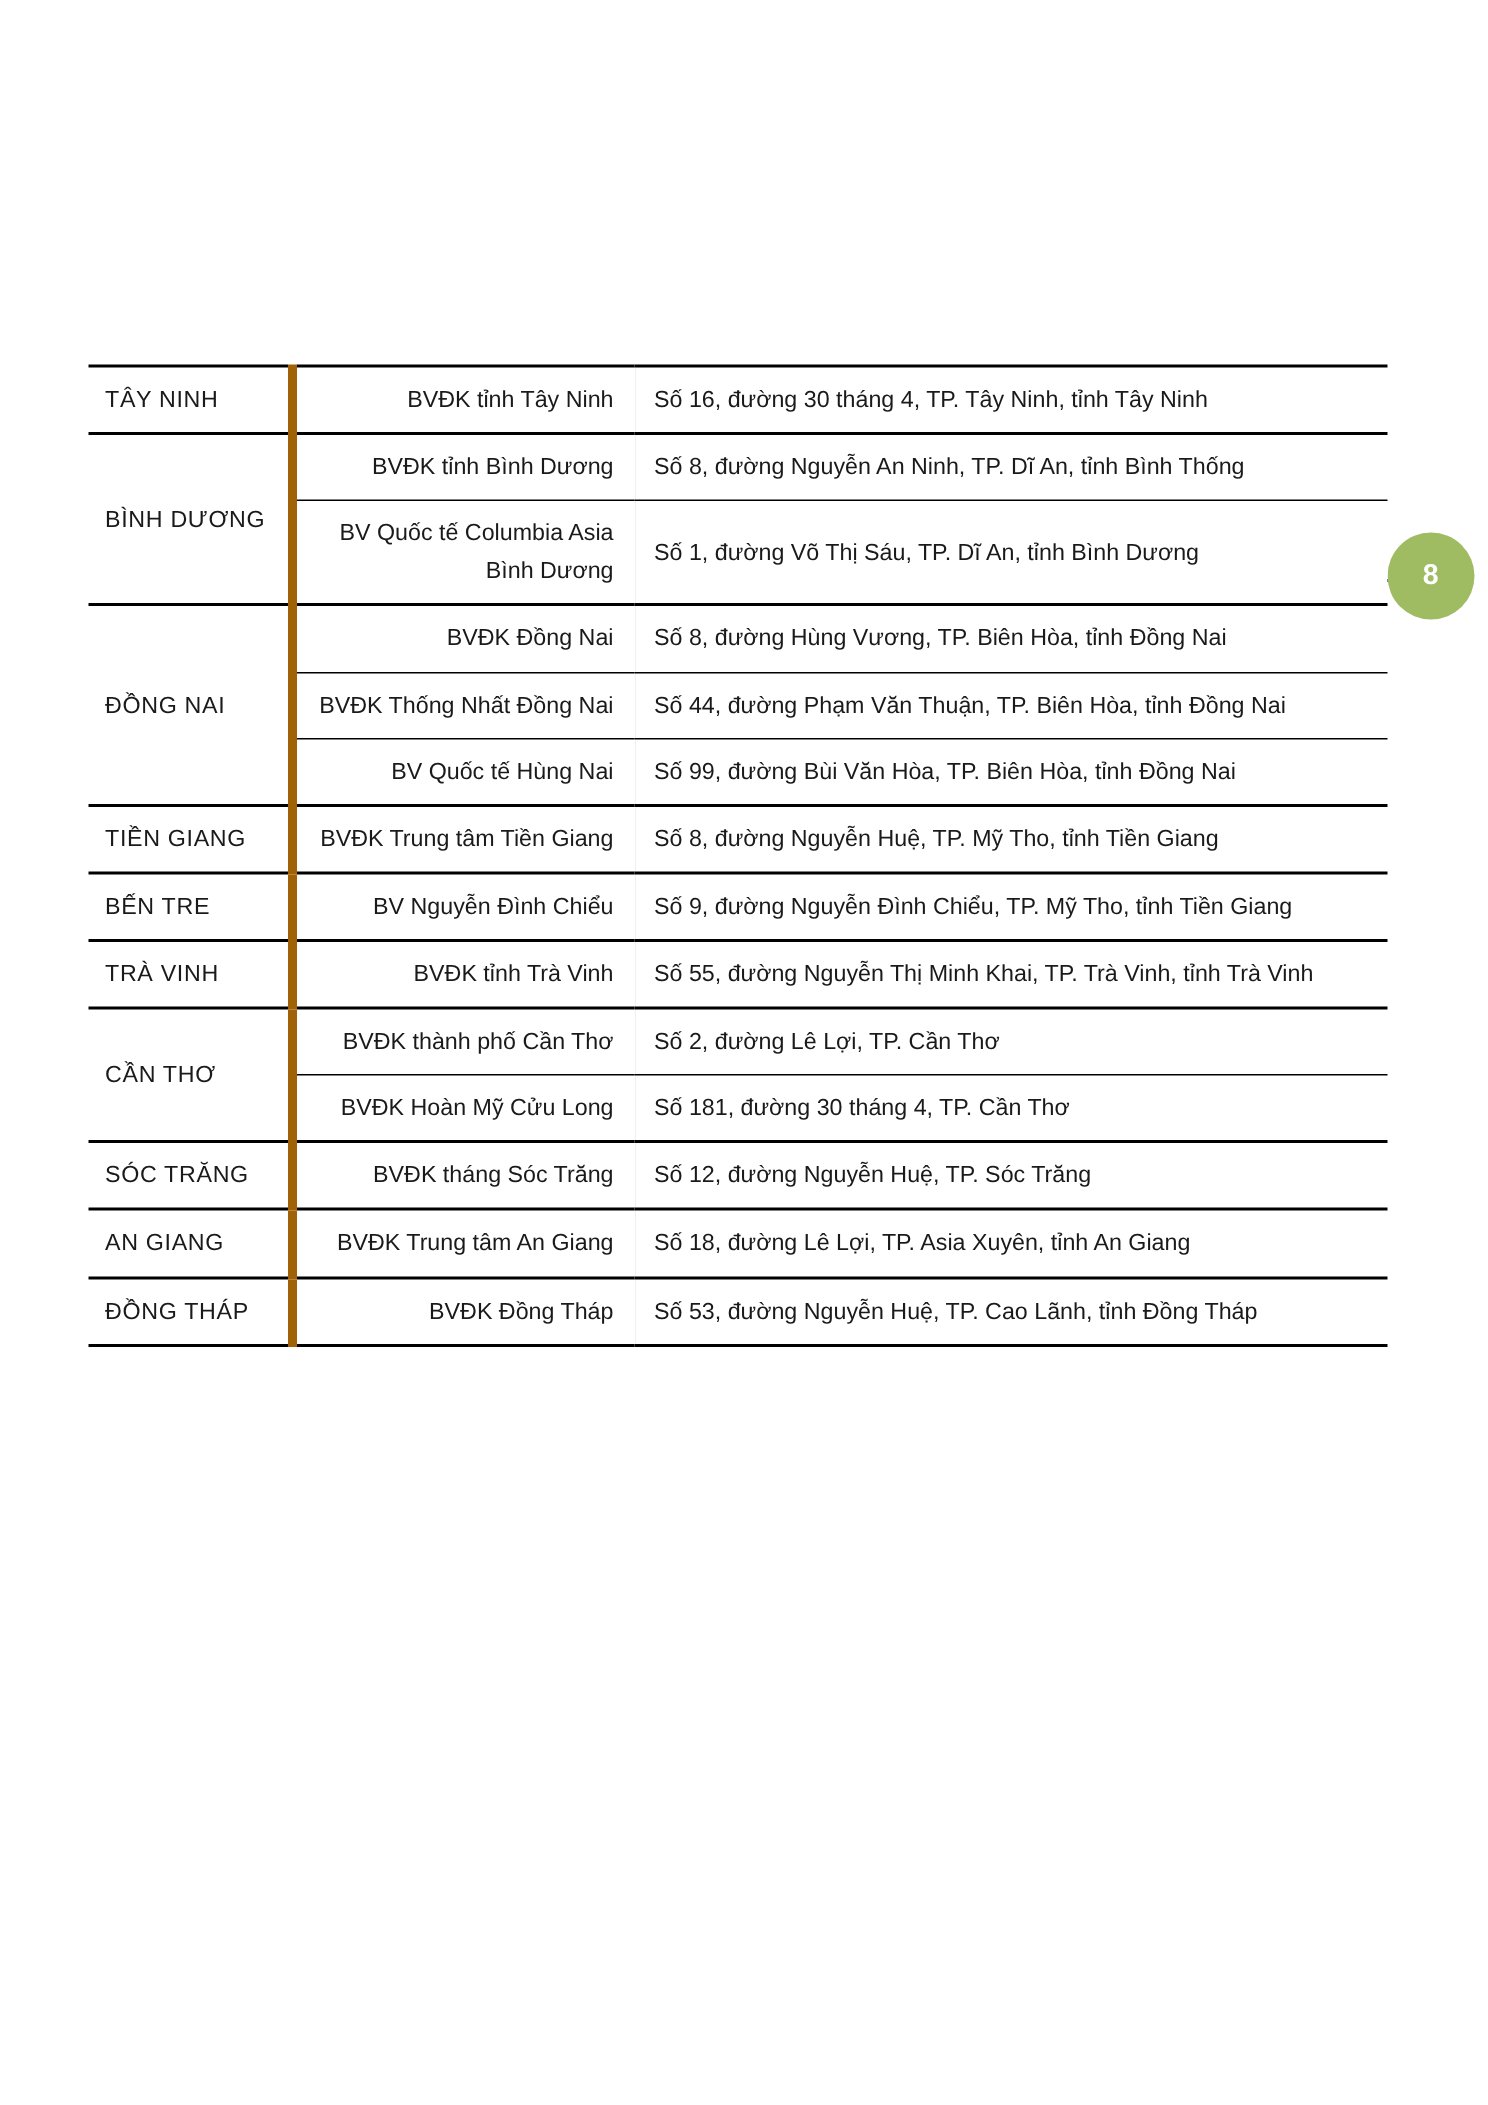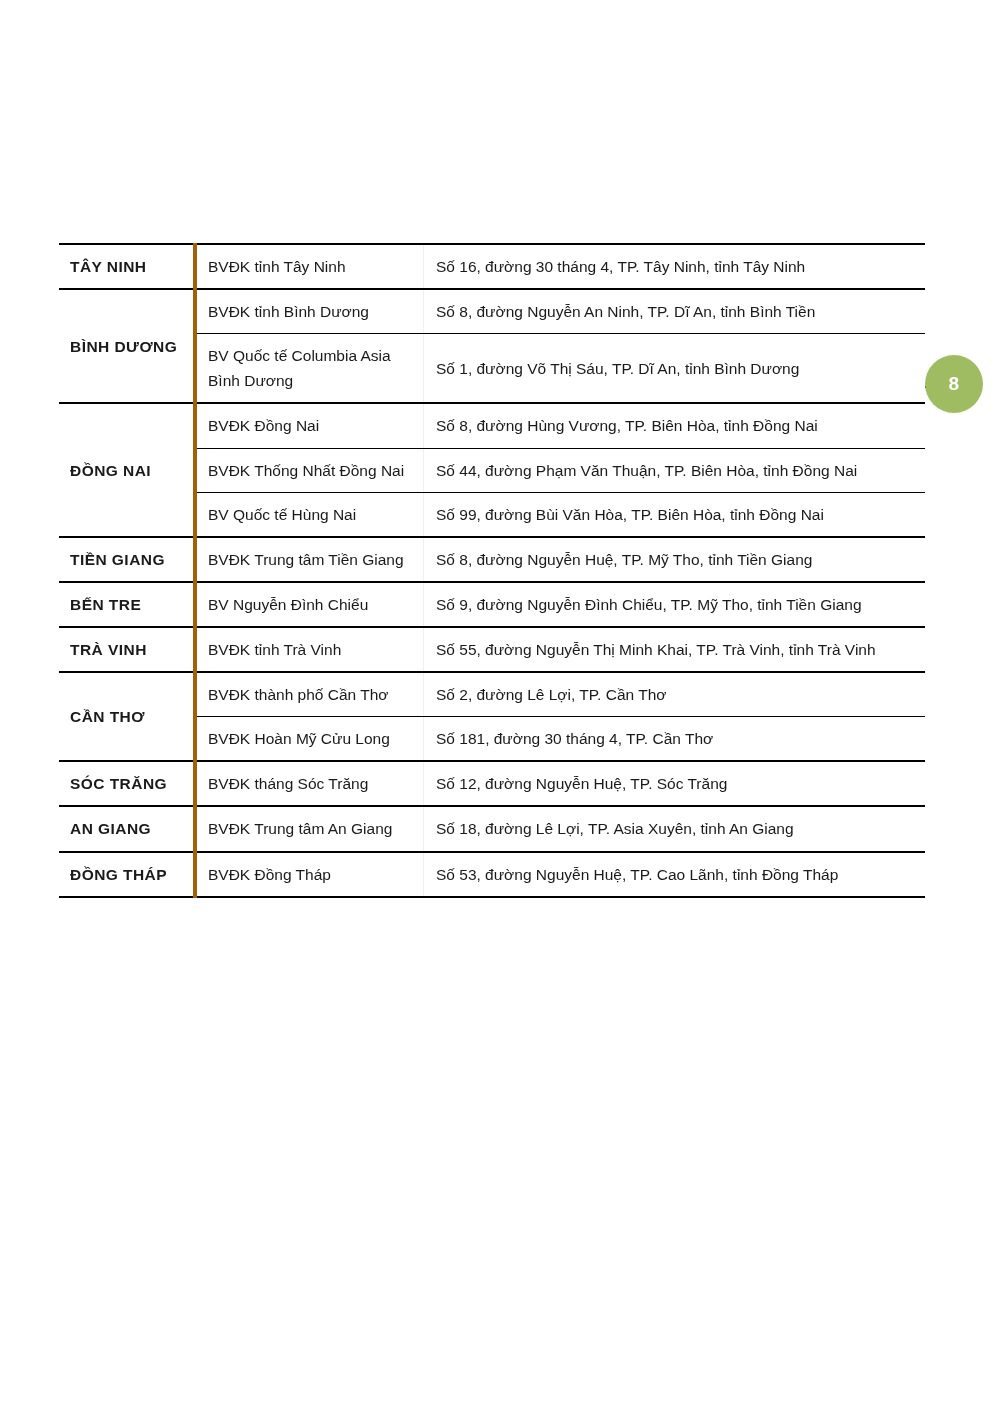--- a/index.html
+++ b/index.html
@@ -74,28 +74,28 @@
   
   tr.group-start > td { border-top: 2px solid #000000; }
   tr.group-start.first > td { border-top: 2px solid #000000; }
   tbody tr:last-child > td { border-bottom: 2px solid #000000; }
 
   
   tr.sub-row > td.hospital-cell,
   tr.sub-row > td.address-cell { border-top: 1px solid #000000; }
 
   
-  td.province-cell { border-right: 4px solid #a16207; font-weight: bold; }
+  td.province-cell { border-right: 6px solid #a16207; }
 
   td.province-cell {
     text-transform: uppercase;
     letter-spacing: 0.45px;
     white-space: nowrap;
   }
-  td.hospital-cell { padding-right: 14px; }
+  td.hospital-cell { padding-right: 14px; text-align: right; }
   td.address-cell  { padding-left: 13px; }
 
   
   td.address-cell { box-shadow: inset 1px 0 0 rgba(0,0,0,0.06); }
 </style>
 </head>
 <body>
 
 <div class="page">
 
@@ -110,21 +110,21 @@
     </colgroup>
     <tbody>
         <tr class="group-start first">
           <td class="province-cell" rowspan="1">TÂY NINH</td>
           <td class="hospital-cell">BVĐK tỉnh Tây Ninh</td>
           <td class="address-cell">Số 16, đường 30 tháng 4, TP. Tây Ninh, tỉnh Tây Ninh</td>
         </tr>
         <tr class="group-start">
           <td class="province-cell" rowspan="2">BÌNH DƯƠNG</td>
           <td class="hospital-cell">BVĐK tỉnh Bình Dương</td>
-          <td class="address-cell">Số 8, đường Nguyễn An Ninh, TP. Dĩ An, tỉnh Bình Tiền</td>
+          <td class="address-cell">Số 8, đường Nguyễn An Ninh, TP. Dĩ An, tỉnh Bình Thống</td>
         </tr>
         <tr class="sub-row">
           <td class="hospital-cell">BV Quốc tế Columbia Asia Bình Dương</td>
           <td class="address-cell">Số 1, đường Võ Thị Sáu, TP. Dĩ An, tỉnh Bình Dương</td>
         </tr>
         <tr class="group-start">
           <td class="province-cell" rowspan="3">ĐỒNG NAI</td>
           <td class="hospital-cell">BVĐK Đồng Nai</td>
           <td class="address-cell">Số 8, đường Hùng Vương, TP. Biên Hòa, tỉnh Đồng Nai</td>
         </tr>

